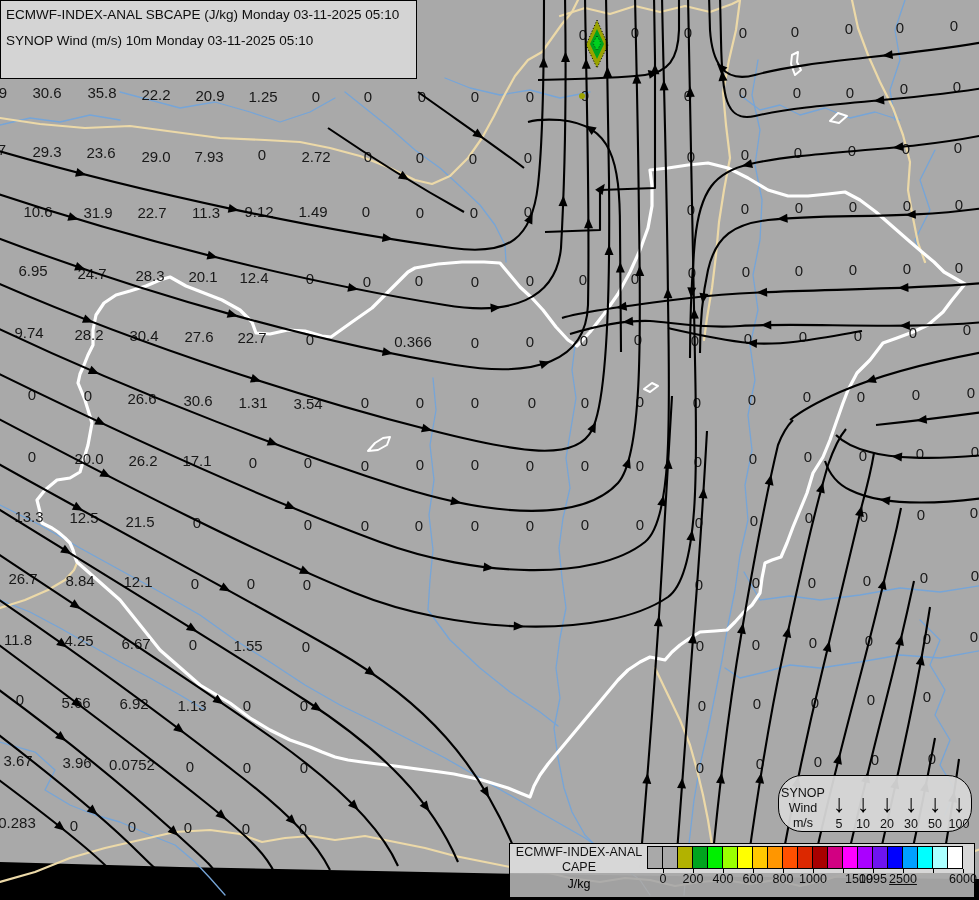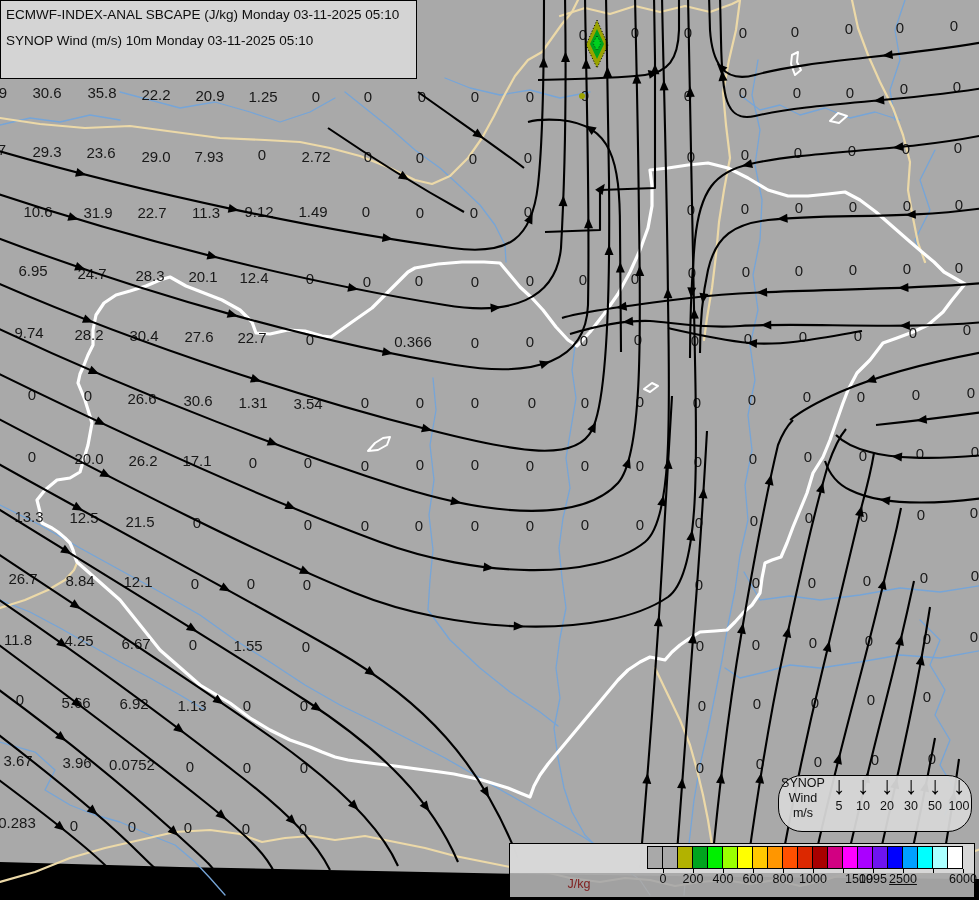--- a/index.html
+++ b/index.html
@@ -3,32 +3,32 @@
 <meta charset="utf-8">
 <style>
   html,body{margin:0;padding:0;background:#666;}
   #stage{position:relative;width:979px;height:900px;overflow:hidden;
          font-family:"Liberation Sans", sans-serif;background:#a9a9a9;}
   #map{position:absolute;left:0;top:0;}
   svg text{font-family:"Liberation Sans", sans-serif;}
   .panel{position:absolute;border:1px solid #000;background:rgba(214,214,214,0.95);box-sizing:border-box;}
   #titlebox{left:0;top:0;width:417px;height:79px;padding:1px 0 0 5px;}
   #titlebox .tl{font-size:13.5px;line-height:25.7px;color:#0d0d0d;white-space:nowrap;}
-  #windlegend{left:778px;top:775px;width:194px;height:57px;display:flex;align-items:flex-start;border-radius:24px;}
+  #windlegend{left:778px;top:775px;width:194px;height:57px;display:flex;align-items:flex-end;border-radius:24px;}
   #windlegend .wtitle{width:52px;text-align:center;font-size:12.5px;line-height:15px;color:#111;}
   #windlegend .wcols{flex:1;display:flex;justify-content:space-around;align-items:flex-start;}
   .wcol{display:flex;flex-direction:column;align-items:center;width:24px;}
   .warrow{font-size:25px;font-weight:700;line-height:26px;color:#000;margin-top:-4px;}
   .wval{font-size:12.5px;color:#111;margin-top:1px;}
   #capelegend{left:509px;top:843px;width:466px;height:55px;background:rgba(170,170,170,0.95);}
   #capelegend .capetop{position:absolute;left:0;top:0;width:100%;height:29px;background:rgba(216,216,216,0.96);}
   #capelegend .ctext{position:absolute;left:3px;top:1px;width:132px;text-align:center;color:#111;}
   .cline1{font-size:12.5px;white-space:nowrap;}
   .cline2{font-size:12.5px;margin-top:1px;}
-  .cline3{position:absolute;left:3px;top:33px;width:132px;text-align:center;font-size:12.5px;color:#7f1d1d;}
+  .cline3{position:absolute;left:3px;top:33px;width:132px;text-align:center;font-size:12.5px;color:#000000;}
   #swatches{position:absolute;left:138px;top:2px;height:21px;display:flex;}
   .sw{width:14px;height:21px;border:1px solid #000;margin-left:-1px;box-sizing:content-box;}
   .tick{position:absolute;top:25px;width:1px;height:4px;background:#000;}
   .tlabel{position:absolute;top:28px;transform:translateX(-50%);font-size:12.5px;color:#0d0d0d;white-space:nowrap;}
 </style>
 </head>
 <body>
 
 <div id="stage">
   <svg id="map" width="979" height="900" viewBox="0 0 979 900">
@@ -466,20 +466,24 @@
         </div>
         <div class="wcol">
           <div class="warrow">↓</div>
           <div class="wval">100</div>
         </div>
       </div>
   </div>
 
   <div id="capelegend" class="panel">
     <div class="capetop"></div>
+    <div class="ctext">
+      <div class="cline1">ECMWF-INDEX-ANAL</div>
+      <div class="cline2">CAPE</div>
+    </div>
     <div class="cline3">J/kg</div>
     <div id="swatches">
         <div class="sw" style="background: rgb(169, 169, 169);"></div>
         <div class="sw" style="background: rgb(169, 169, 169);"></div>
         <div class="sw" style="background: rgb(178, 178, 0);"></div>
         <div class="sw" style="background: rgb(0, 164, 30);"></div>
         <div class="sw" style="background: rgb(0, 240, 0);"></div>
         <div class="sw" style="background: rgb(154, 255, 0);"></div>
         <div class="sw" style="background: rgb(255, 255, 0);"></div>
         <div class="sw" style="background: rgb(255, 200, 0);"></div>

